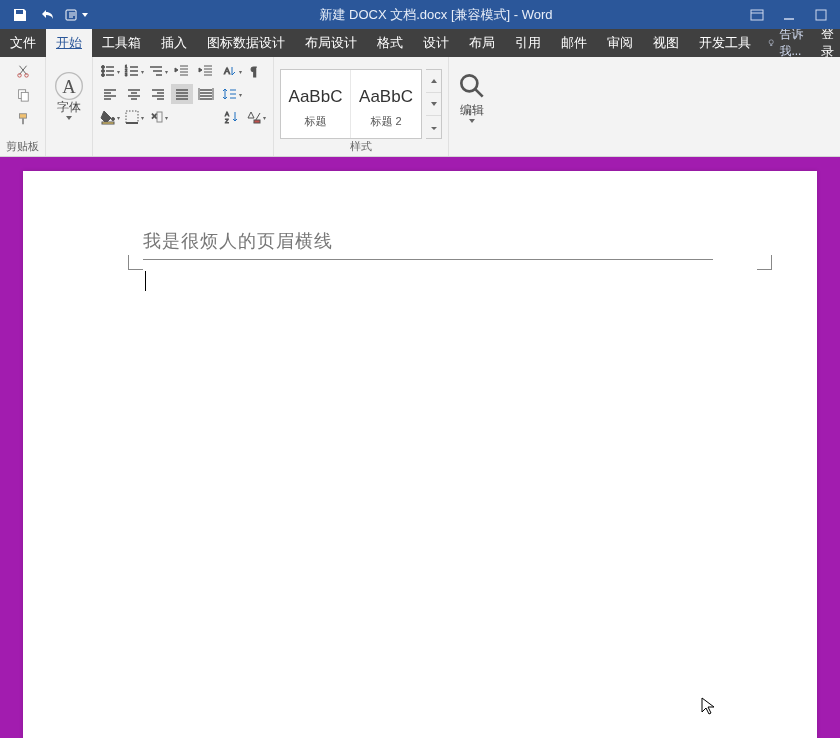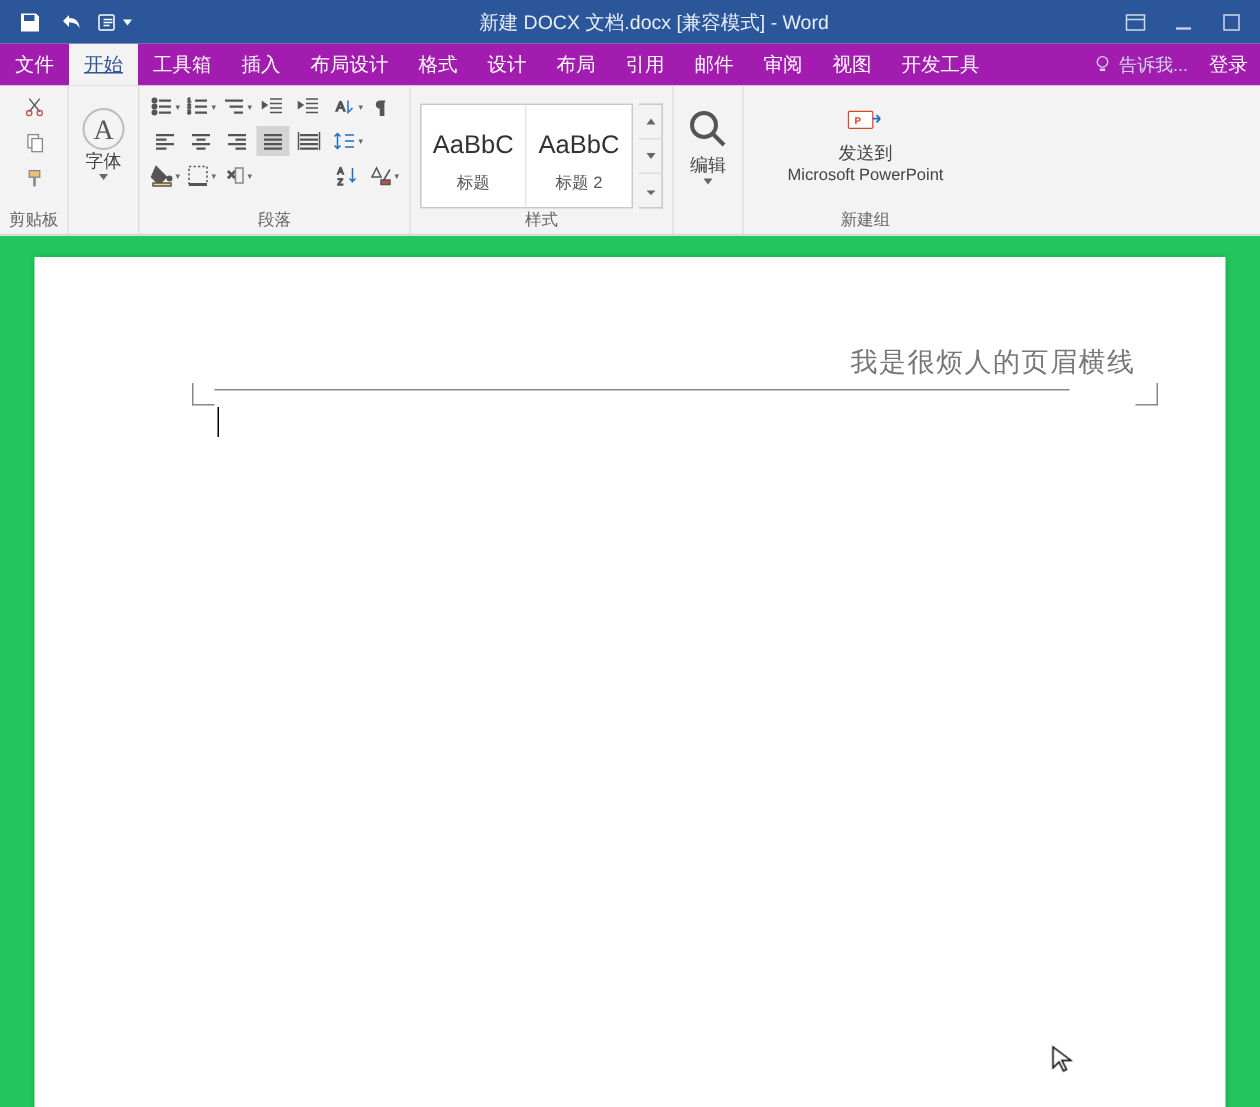--- a/index.html
+++ b/index.html
@@ -9,21 +9,21 @@
   .titlebar { height: 29px; background: #2b579a; display: flex; align-items: center; color: #fff; position: relative; }
   .titlebar .qat { display: flex; align-items: center; gap: 4px; padding-left: 8px; }
   .titlebar .qat-btn { width: 24px; height: 24px; display: flex; align-items: center; justify-content: center; color: #fff; }
   .titlebar .qat-btn svg { width: 16px; height: 16px; }
   .titlebar .title { position: absolute; left: 50%; transform: translateX(-50%); font-size: 13px; color: #e8eef8; white-space: nowrap; margin-left: 16px; }
   .titlebar .win-ctrls { margin-left: auto; display: flex; align-items: center; gap: 2px; padding-right: 4px; }
   .titlebar .win-btn { width: 30px; height: 24px; display: flex; align-items: center; justify-content: center; color: #dbe4f2; }
   .titlebar .win-btn svg { width: 14px; height: 14px; }
 
   
-  .tabs-row { height: 28px; background: #a21caf; display: flex; align-items: stretch; color: #fff; }
+  .tabs-row { height: 28px; background: #404040; display: flex; align-items: stretch; color: #fff; }
   .tab { padding: 0 10px; display: flex; align-items: center; font-size: 13px; color: #fff; white-space: nowrap; }
   .tab.active { background: #f3f3f3; color: #2b579a; text-decoration: underline; }
   .tabs-spacer { flex: 1; }
   .tell-me { display: flex; align-items: center; gap: 4px; font-size: 12px; color: #cfd9ee; padding: 0 6px; }
   .tell-me svg { width: 14px; height: 14px; }
   .login { padding: 0 8px; display: flex; align-items: center; font-size: 13px; color: #fff; }
 
   
   .ribbon { height: 100px; background: #f3f3f3; border-bottom: 1px solid #d4d4d4; display: flex; padding: 0; }
   .ribbon .group { display: flex; flex-direction: column; align-items: center; padding: 4px 6px 2px 6px; position: relative; border-right: 1px solid #e0e0e0; }
@@ -57,21 +57,21 @@
   .gallery-scroll .gbtn:last-child { border-bottom:none; }
   .gallery-scroll svg { width:8px; height:8px; fill:#666; }
 
   
   .sendpp { display:flex; flex-direction:column; align-items:center; justify-content:center; width:150px; height:70px; font-size:12px; color:#444; }
   .sendpp .icon { width:26px; height:22px; display:flex; align-items:center; justify-content:center; margin-bottom:2px; }
   .sendpp .line1 { font-size:12px; color:#444; }
   .sendpp .line2 { font-size:11px; color:#444; }
 
   
-  .canvas-area { height: calc(738px - 29px - 28px - 100px); background:#22c55e; overflow:auto;text-align:right; }
+  .canvas-area { height: calc(738px - 29px - 28px - 100px); background:#a21caf; overflow:auto; }
   .page { width:794px; min-height:1000px; margin:14px auto 0 auto; background:#fff; box-shadow: 0 0 4px rgba(0,0,0,0.15); position:relative; }
   .header-zone { position:absolute; top:58px; left:120px; right:60px; }
   .header-text { font-size:18px; color:#777; font-family:"SimSun","Songti SC",serif; letter-spacing:1px; }
   .header-rule { border:0; border-top:1px solid #888; margin-top:6px; width:570px; }
   .header-tick-left { position:absolute; top:84px; left:105px; width:15px; height:15px; border-left:1px solid #888; border-bottom:1px solid #888; }
   .header-tick-right { position:absolute; top:84px; right:45px; width:15px; height:15px; border-right:1px solid #888; border-bottom:1px solid #888; }
   .body-cursor { position:absolute; top:100px; left:122px; width:1px; height:20px; background:#000; }
   
   
   .mouse-cursor { position:absolute; top:697px; left:701px; pointer-events:none; }
@@ -121,20 +121,21 @@
         </svg>
     </div>
   </div>
 </div>
 
 <div class="tabs-row">
   <div class="tab">文件</div>
   <div class="tab active">开始</div>
   <div class="tab">工具箱</div>
   <div class="tab">插入</div>
+  <div class="tab">图标数据设计</div>
   <div class="tab">布局设计</div>
   <div class="tab">格式</div>
   <div class="tab">设计</div>
   <div class="tab">布局</div>
   <div class="tab">引用</div>
   <div class="tab">邮件</div>
   <div class="tab">审阅</div>
   <div class="tab">视图</div>
   <div class="tab">开发工具</div>
   <div class="tabs-spacer"></div>
@@ -324,21 +325,20 @@
           <div class="pbtn">
               <svg viewBox="0 0 16 16">
                 <path d="M5 3l-3 6h6zM8 14l6-10" stroke="#555" fill="none"></path>
                 <rect x="8" y="11" width="6" height="3" fill="#c0504d"></rect>
               </svg>
               <span class="dd-arrow">▾</span>
             </div>
         </div>
       </div>
     </div>
-    <div class="group-label">段落</div>
   </div>
 
   <div class="group">
     <div class="group-body styles-wrap">
       <div class="styles-gallery">
         <div class="style-item">
           <div class="style-preview" style="font-size:17px;">AaBbC</div>
           <div class="style-name">标题</div>
         </div>
         <div class="style-item">
@@ -376,36 +376,20 @@
               <path d="M14 14l6 6" stroke="#555" stroke-width="2"></path>
             </svg>
         </div>
         <span>编辑</span>
         <span class="dd-caret"></span>
       </div>
     </div>
     <div class="group-label" style="height:14px;"></div>
   </div>
 
-  <div class="group">
-    <div class="group-body">
-      <div class="sendpp">
-        <div class="icon">
-          <svg viewBox="0 0 32 24">
-              <rect x="2" y="4" width="20" height="14" rx="1" fill="#fff" stroke="#d24726"></rect>
-              <text x="7" y="14" font-size="8" fill="#d24726" font-weight="bold">P</text>
-              <path d="M22 10h6m0 0l-3-3m3 3l-3 3" stroke="#1f6fbf" fill="none" stroke-width="1.5"></path>
-            </svg>
-        </div>
-        <div class="line1">发送到</div>
-        <div class="line2">Microsoft PowerPoint</div>
-      </div>
-    </div>
-    <div class="group-label">新建组</div>
-  </div>
 
 </div>
 
 <div class="canvas-area">
   <div class="page">
     <div class="header-zone">
       <div class="header-text">我是很烦人的页眉横线</div>
       <hr class="header-rule">
     </div>
     <div class="header-tick-left"></div>

